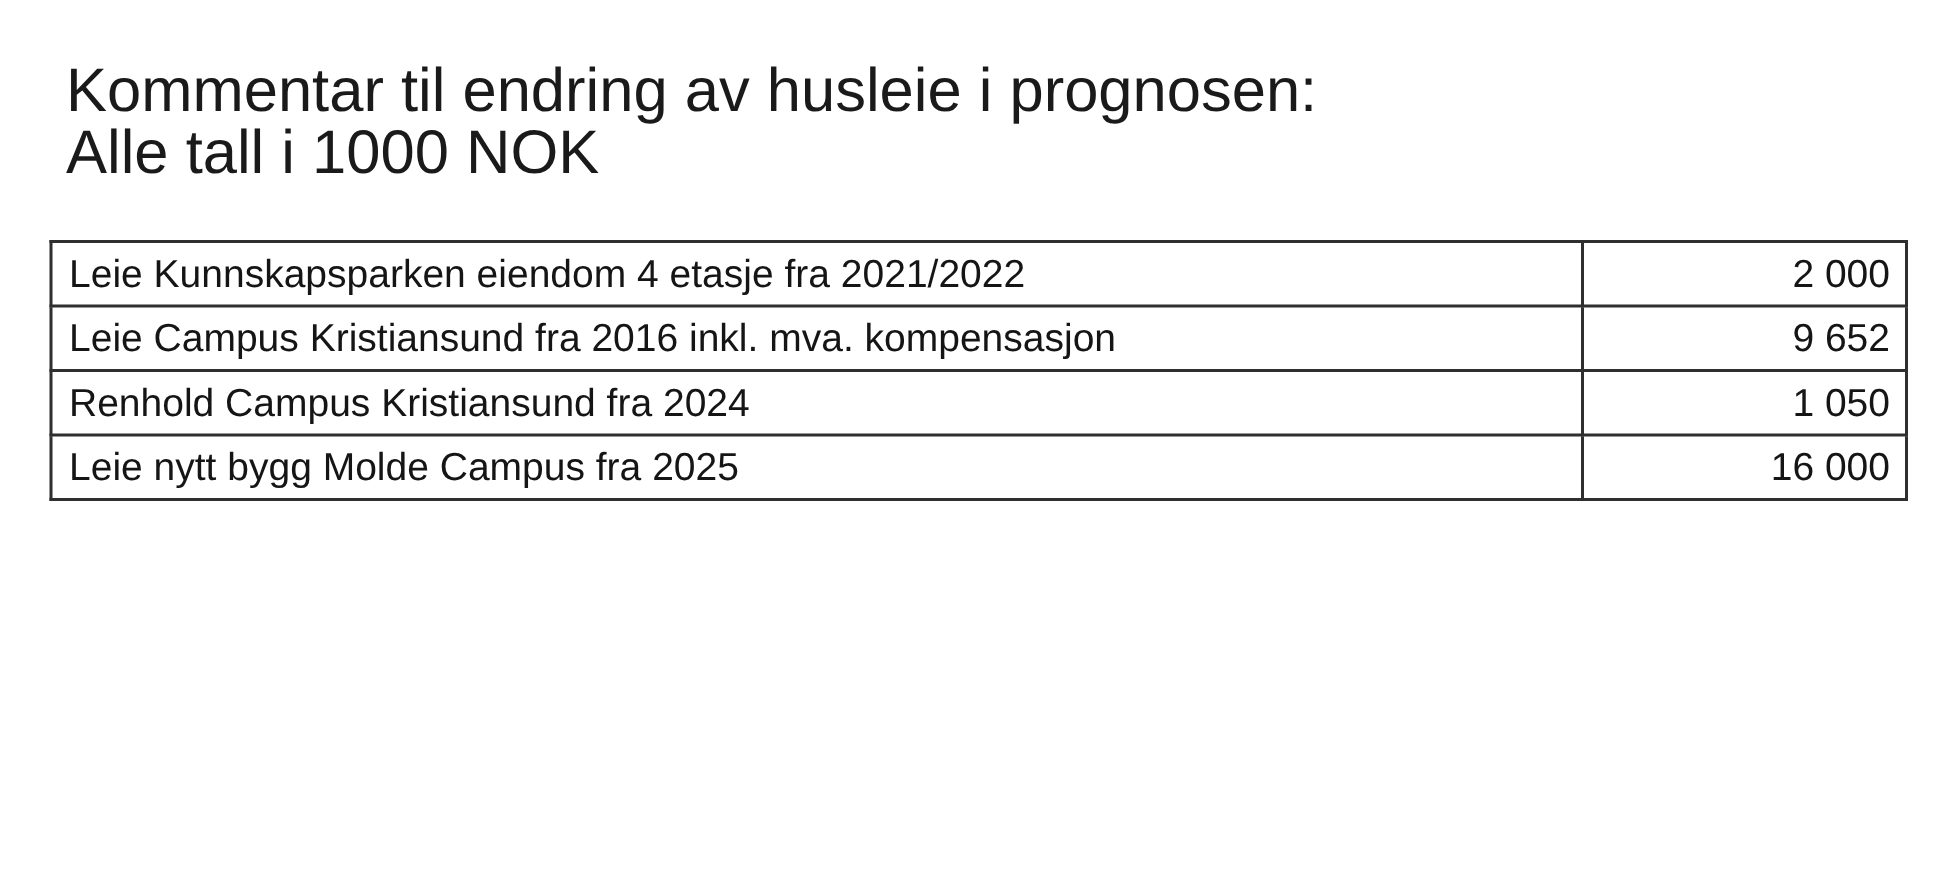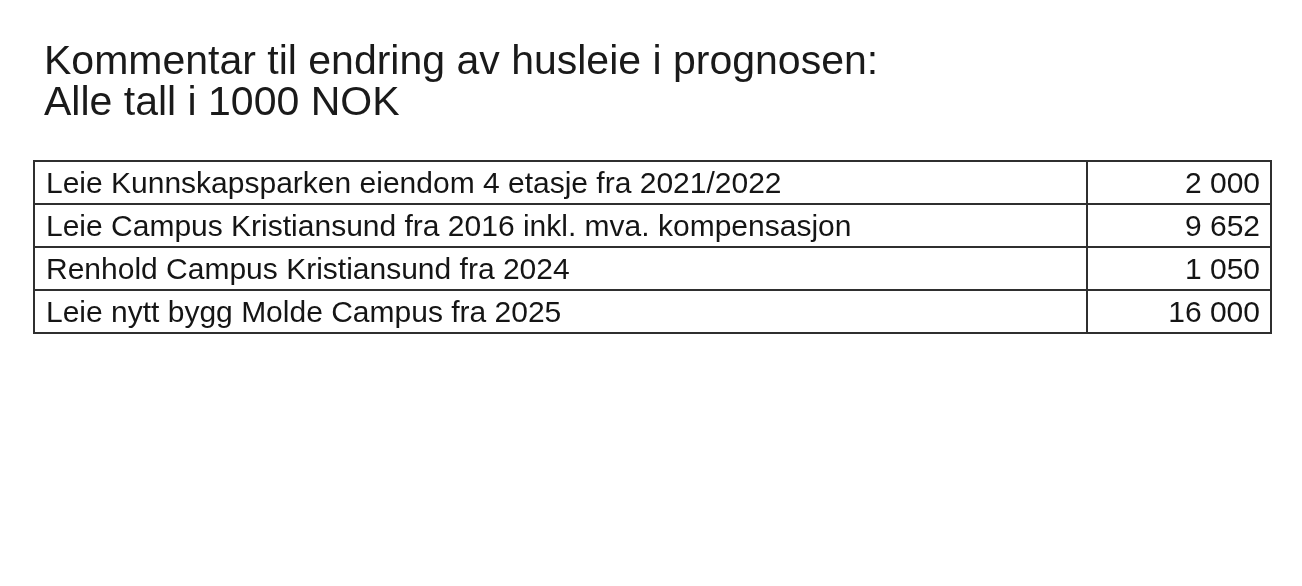--- a/index.html
+++ b/index.html
@@ -32,33 +32,33 @@
     position: absolute;
     left: 33px;
     top: 160px;
     width: 1239px;
     border-collapse: collapse;
     table-layout: fixed;
   }
   table.cost-table td {
     border: 2px solid #2f2f2f;
     height: 43px;
-    font-size: 30px;
+    font-size: 26px;
     color: #151515;
     background: #ffffff;
     vertical-align: middle;
     white-space: nowrap;
     overflow: hidden;
   }
   td.label-cell {
     padding-left: 11px;
     text-align: left;
   }
   td.value-cell {
-    width: 184px;
+    width: 216px;
     padding-right: 10px;
     text-align: right;
   }
 </style>
 </head>
 <body>
 
 <div class="page">
 
   <div class="header">

